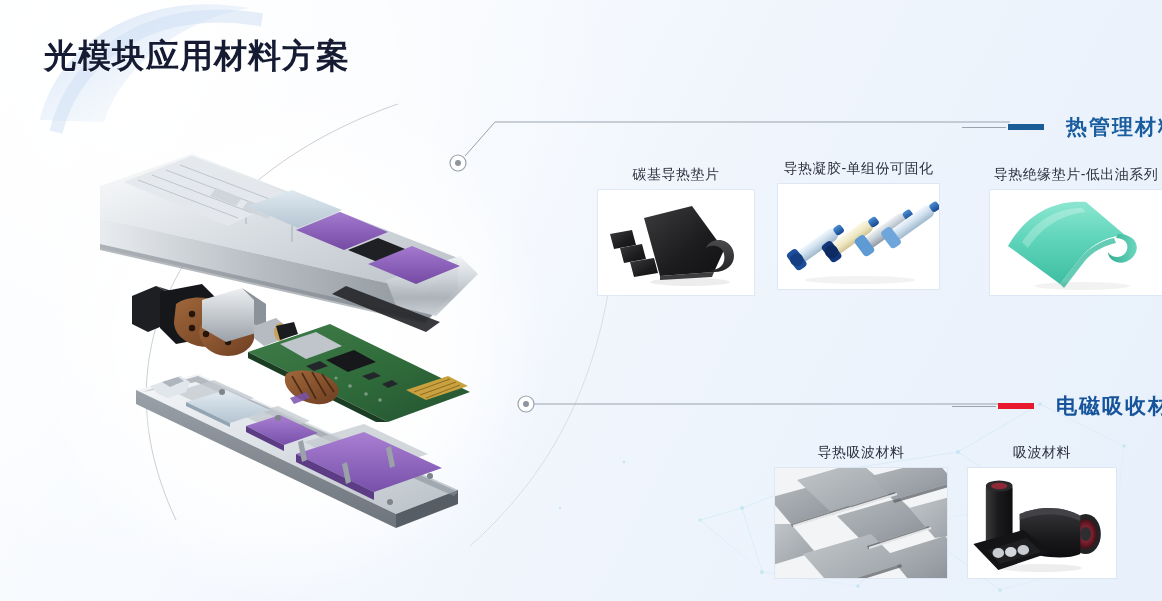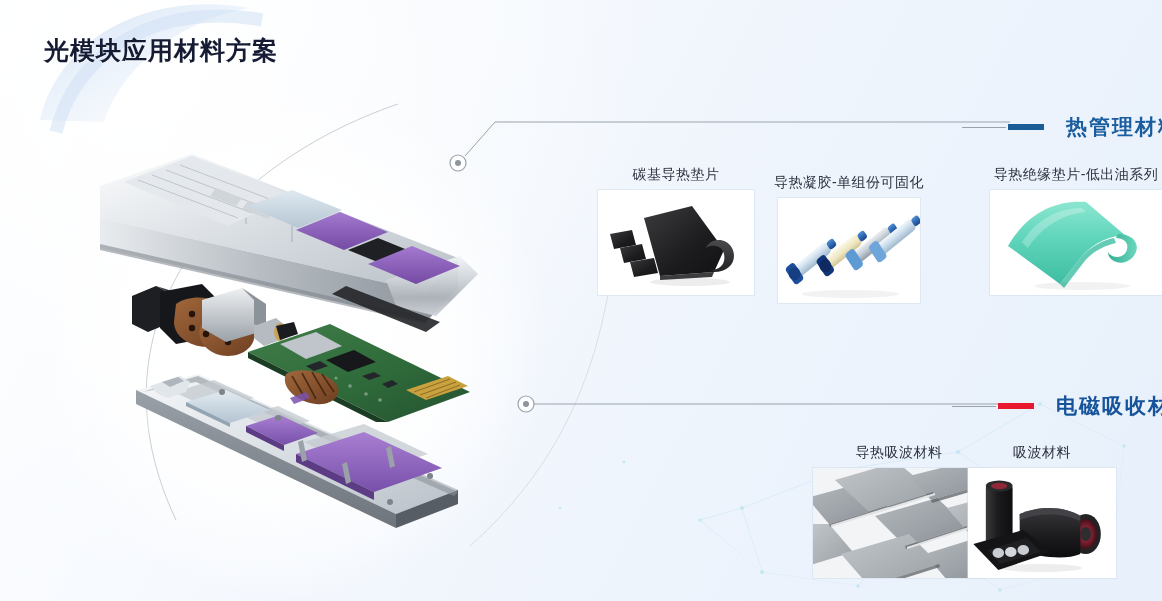--- a/index.html
+++ b/index.html
@@ -13,21 +13,21 @@
     background:
       radial-gradient(circle at 12% 12%, #ffffff 0%, rgba(255,255,255,0) 45%),
       linear-gradient(118deg, #fdfeff 0%, #f6f9fe 32%, #eef4fc 62%, #e7f0fb 100%);
     overflow:hidden;
   }
   #bgsvg{ position:absolute; left:0; top:0; width:1162px; height:601px; }
 
   
   .title{
     position:absolute; left:44px; top:34px;
-    font-size:25px; font-weight:700; letter-spacing:1px;
+    font-size:33px; font-weight:700; letter-spacing:1px;
     color:#141b33;
     font-family:"DejaVu Serif","Liberation Serif", serif;
     white-space:nowrap;
     text-shadow:0 1px 0 rgba(255,255,255,.7);
   }
 
   
   .sect{ position:absolute; display:flex; align-items:center; gap:0px; }
   .sect .rule{ width:44px; height:1px; background:#9aa3ad; }
   .sect .dash{ width:36px; height:6px; margin-left:2px; }
@@ -49,23 +49,23 @@
     bottom:calc(100% + 6px);
     font-size:14px; color:#2d3340; white-space:nowrap; letter-spacing:.5px;
   }
   .card .frame{
     width:100%; height:100%; background:#ffffff; overflow:hidden; position:relative;
     box-shadow:0 0 0 1px rgba(210,222,238,.55);
   }
   .card svg{ display:block; width:100%; height:100%; }
 
   #card-carbon { left:598px; top:190px; width:156px; height:105px; }
-  #card-gel    { left:778px; top:198px; width:142px; height:105px; }
+  #card-gel    { left:778px; top:184px; width:161px; height:105px; }
   #card-insul  { left:958px; top:190px; width:172px; height:105px;margin-left:32px; }
-  #card-tabs   { left:813px; top:468px; width:172px; height:110px; }
+  #card-tabs   { left:775px; top:468px; width:172px; height:110px; }
   #card-abs    { left:968px; top:468px; width:148px; height:110px; }
 
   
   .module{ position:absolute; }
   #module-top { left:96px; top:146px;  width:382px; height:190px; }
   #module-mid { left:130px; top:282px; width:340px; height:140px; }
   #module-bot { left:128px; top:368px; width:348px; height:182px; }
 </style>
 </head>
 <body>

